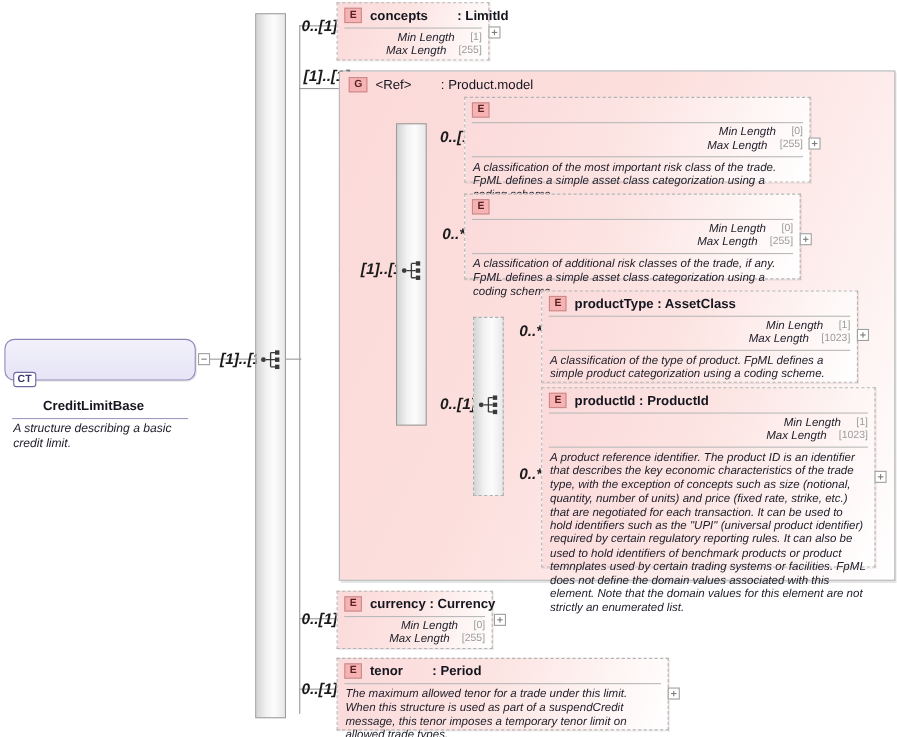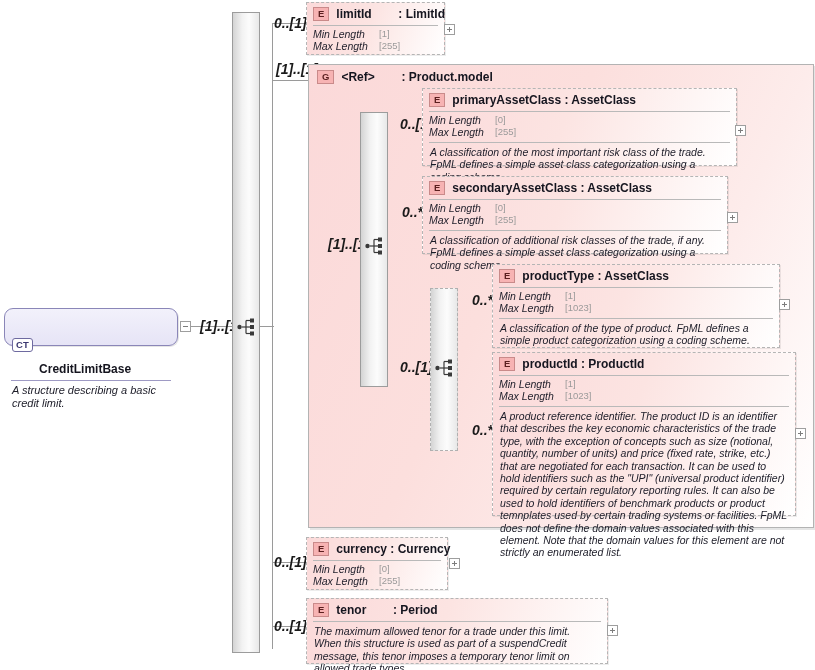--- a/index.html
+++ b/index.html
@@ -64,21 +64,21 @@
   .el-badge{
     border:1px solid #c98a8a;
     background:#f7b3b3;
     color:#5a1f1f;
     font-size:9.5px;font-weight:bold;
     padding:0 4px;line-height:12px;
   }
   .el-name{font-size:12px;font-weight:bold;color:#15151f;white-space:pre;}
   .el-sep{height:1px;background:#b9b9b9;margin:1px 6px 0 6px;}
   .facets{padding:2px 6px 3px 6px;}
-  .facet-row{display:flex;line-height:12px;}
+  .facet-row{display:flex;line-height:12px;justify-content:flex-end;}
   .facet-label{
     font-style:italic;font-size:10.5px;color:#1d1d29;
     width:66px;flex:0 0 66px;
   }
   .facet-val{font-size:9.5px;color:#9a9a9a;}
   .el-doc{
     font-style:italic;font-size:10.5px;color:#1c1c28;
     padding:3px 7px 4px 7px;line-height:12.4px;
   }
 
@@ -87,21 +87,21 @@
     position:absolute;box-sizing:border-box;
     background:linear-gradient(115deg,#fbd9d9 0%,#fcdfdd 40%,#fdeceb 70%,#ffffff 100%);
     border:1px solid #b3b3b3;
     box-shadow:2px 2px 0 rgba(0,0,0,.10);
   }
   .model-head{display:flex;align-items:center;gap:7px;padding:5px 8px 2px 8px;}
   .g-badge{
     border:1px solid #c98a8a;background:#f7b3b3;color:#5a1f1f;
     font-size:9.5px;font-weight:bold;padding:0 4px;line-height:12px;
   }
-  .model-name{font-size:12px;font-weight:bold;color:#15151f;white-space:pre;}
+  .model-name{font-size:12px;font-weight:normal;color:#15151f;white-space:pre;}
 
   
   .seq-bar{
     position:absolute;box-sizing:border-box;
     background:linear-gradient(90deg,#d4d4d4 0%,#f2f2f2 35%,#fcfcfc 62%,#e8e8e8 100%);
     border:1px solid #9c9c9c;
   }
   .seq-bar.dashed{border:1px dashed #b0b0b0;}
   .seq-icon{position:absolute;width:22px;height:20px;}
 
@@ -188,21 +188,21 @@
       <rect x="13" y="1.5" width="4" height="4" fill="#3a3a3a"></rect>
       <rect x="13" y="8" width="4" height="4" fill="#3a3a3a"></rect>
       <rect x="13" y="14.5" width="4" height="4" fill="#3a3a3a"></rect>
     </svg>
   </div>
 
   <div class="card" style="left:274px;top:15px;">0..[1]</div>
   <div class="el-box" style="left:306px;top:2px;width:139px;height:53px;">
     <div class="el-head">
       <span class="el-badge">E</span>
-      <span class="el-name">limitId        : LimitId</span>
+      <span class="el-name">concepts        : LimitId</span>
     </div>
     <div class="el-sep"></div>
     <div class="facets">
       <div class="facet-row">
         <span class="facet-label">Min Length</span>
         <span class="facet-val">[1]</span>
       </div>
       <div class="facet-row">
         <span class="facet-label">Max Length</span>
         <span class="facet-val">[255]</span>
@@ -232,21 +232,20 @@
       <rect x="13" y="1.5" width="4" height="4" fill="#3a3a3a"></rect>
       <rect x="13" y="8" width="4" height="4" fill="#3a3a3a"></rect>
       <rect x="13" y="14.5" width="4" height="4" fill="#3a3a3a"></rect>
     </svg>
   </div>
 
   <div class="card" style="left:400px;top:116px;">0..[1]</div>
   <div class="el-box" style="left:422px;top:88px;width:315px;height:78px;">
     <div class="el-head">
       <span class="el-badge">E</span>
-      <span class="el-name">primaryAssetClass : AssetClass</span>
     </div>
     <div class="el-sep"></div>
     <div class="facets">
       <div class="facet-row">
         <span class="facet-label">Min Length</span>
         <span class="facet-val">[0]</span>
       </div>
       <div class="facet-row">
         <span class="facet-label">Max Length</span>
         <span class="facet-val">[255]</span>
@@ -254,21 +253,20 @@
     </div>
     <div class="el-sep"></div>
     <div class="el-doc">A classification of the most important risk class of the trade. FpML defines a simple asset class categorization using a coding scheme.</div>
   </div>
   <div class="plus" style="left:735px;top:125px;"></div>
 
   <div class="card" style="left:402px;top:204px;">0..*</div>
   <div class="el-box" style="left:422px;top:176px;width:306px;height:78px;">
     <div class="el-head">
       <span class="el-badge">E</span>
-      <span class="el-name">secondaryAssetClass : AssetClass</span>
     </div>
     <div class="el-sep"></div>
     <div class="facets">
       <div class="facet-row">
         <span class="facet-label">Min Length</span>
         <span class="facet-val">[0]</span>
       </div>
       <div class="facet-row">
         <span class="facet-label">Max Length</span>
         <span class="facet-val">[255]</span>

